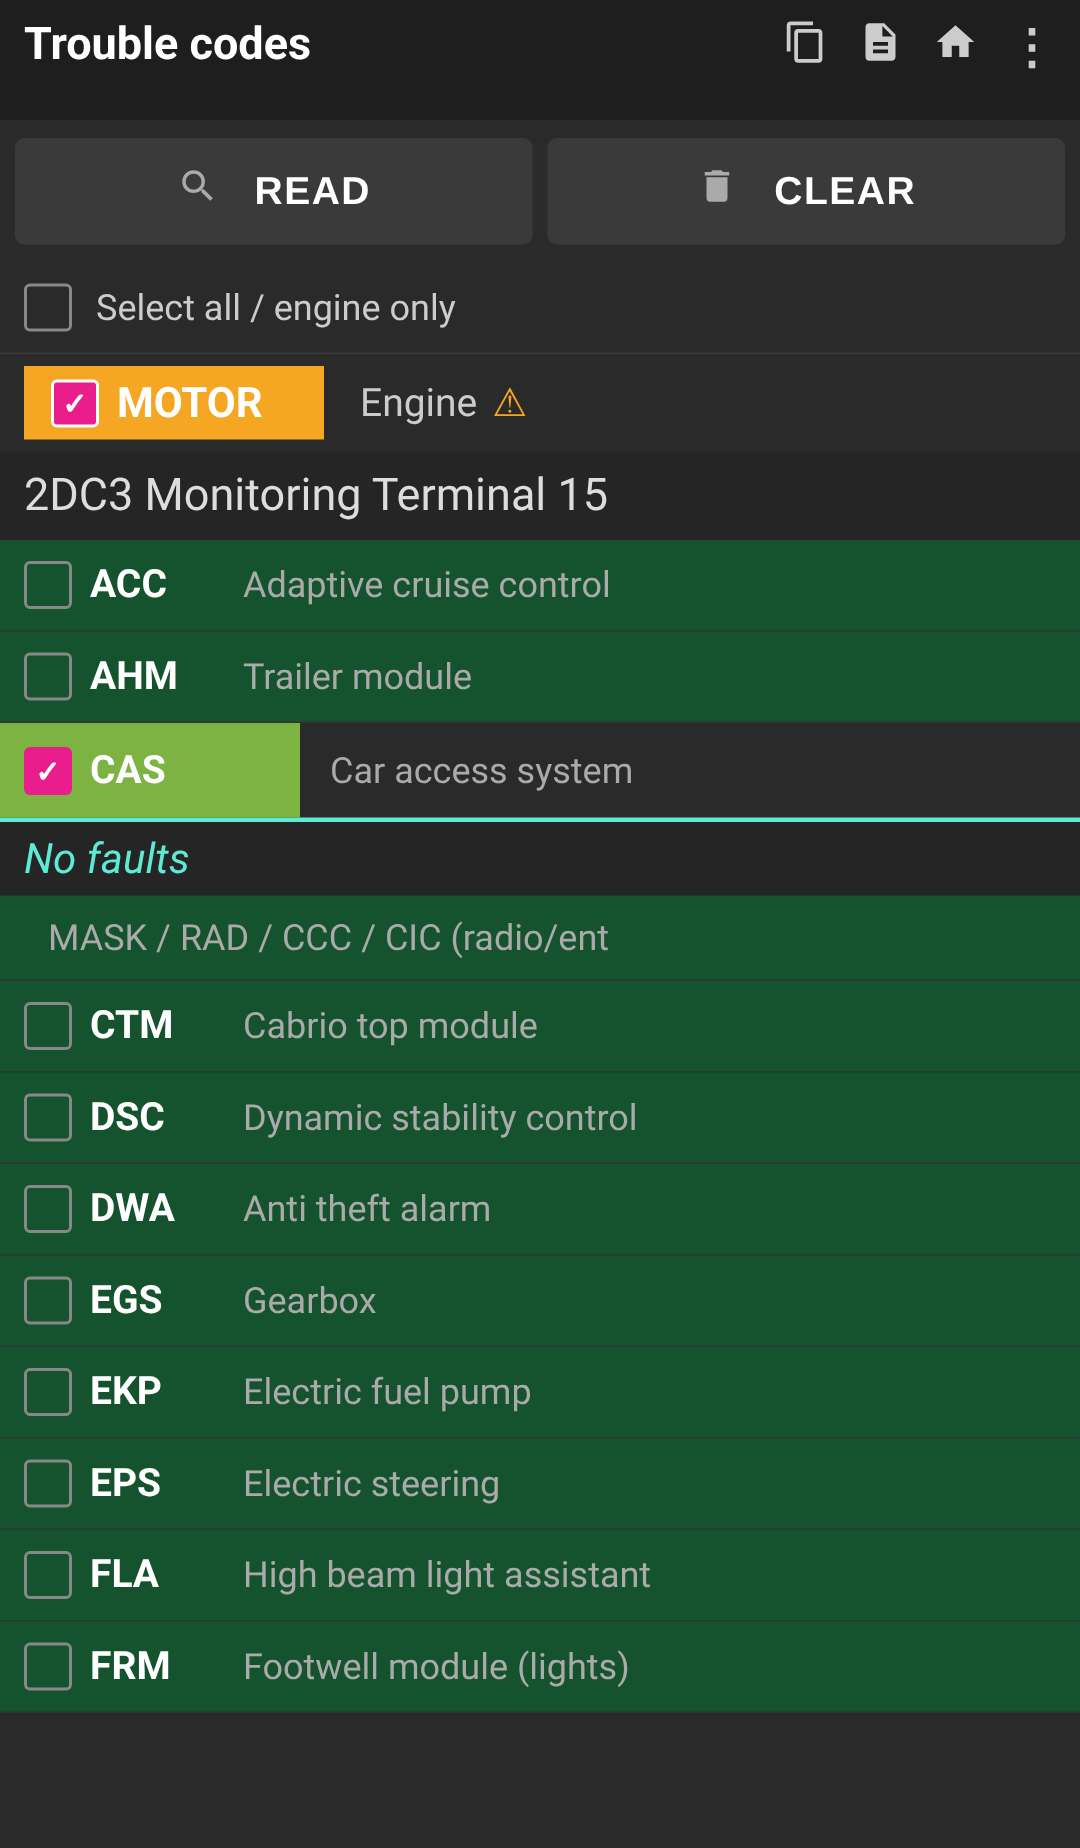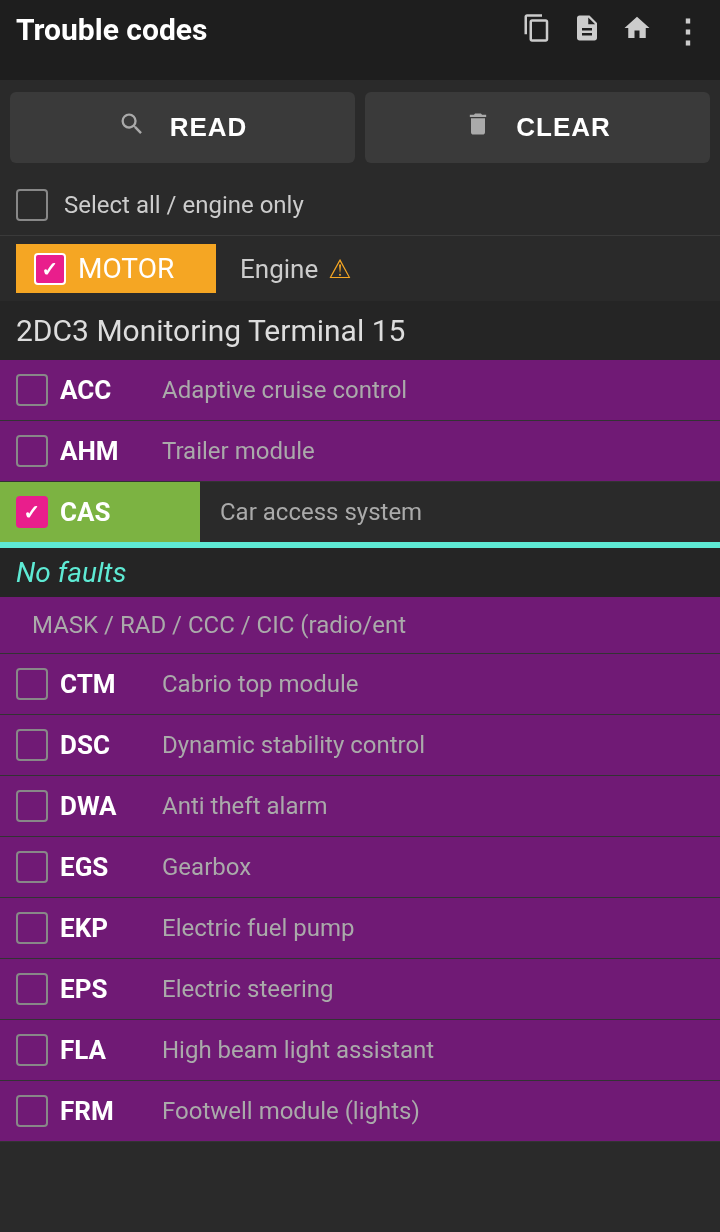--- a/index.html
+++ b/index.html
@@ -106,21 +106,21 @@
       display: flex;
       align-items: center;
       padding: 8px 16px;
       background: #2a2a2a;
       gap: 0;
     }
     .module-badge {
       background: #f5a623;
       color: #ffffff;
       font-size: 28px;
-      font-weight: normal;
+      font-weight: bold;
       padding: 8px 18px;
       display: flex;
       align-items: center;
       gap: 12px;
       min-width: 200px;
     }
     .module-badge .checkbox {
       border-color: #ffffff;
     }
     .module-badge .checkbox.checked {
@@ -149,21 +149,21 @@
       background: #252525;
     }
 
     
     .list-item {
       display: flex;
       align-items: center;
       padding: 14px 16px;
       border-bottom: 1px solid #333333;
       gap: 0;
-      background: #701a75;
+      background: #14532d;
     }
     .item-badge {
       font-size: 26px;
       font-weight: bold;
       color: #ffffff;
       min-width: 130px;
       display: flex;
       align-items: center;
       gap: 12px;
     }
@@ -180,21 +180,21 @@
       color: #5eead4;
       padding: 8px 16px 8px 16px;
       background: #252525;
       font-style: italic;
     }
 
     
     .cas-row {
       display: flex;
       align-items: center;
-      border-bottom: 6px solid #5eead4;
+      border-bottom: 3px solid #5eead4;
       background: #2a2a2a;
       min-height: 66px;
     }
     .cas-left {
       background: #7cb342;
       display: flex;
       align-items: center;
       gap: 12px;
       padding: 14px 12px 14px 16px;
       min-width: 200px;

